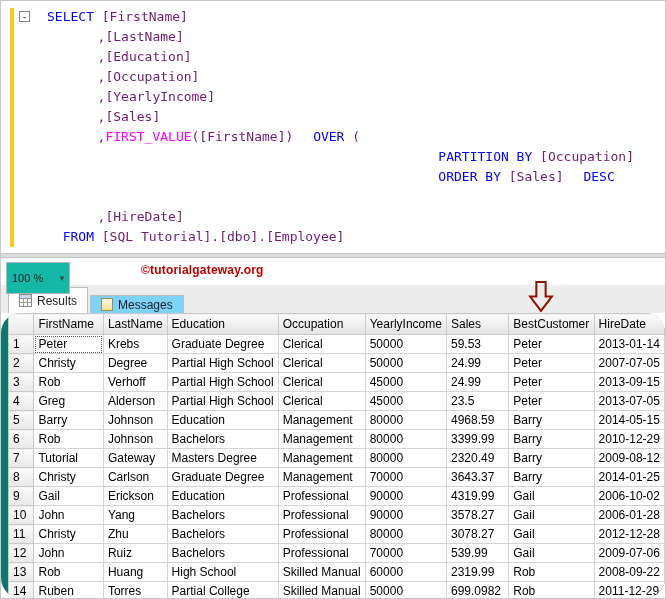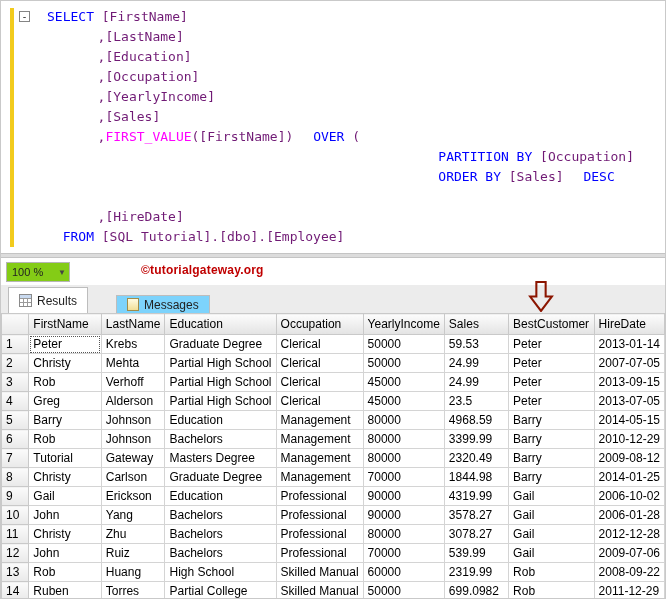--- a/index.html
+++ b/index.html
@@ -30,55 +30,55 @@
   }
   .code-text { white-space: pre; color: #000; }
   .kw { color: var(--keyword, #0000ff); margin-left: 12px; }
   .pl { color: #701a75; }
   .fn { color: var(--function, #ff00ff); }
 
   
   .splitter { height: 5px; flex: none; background: #dcdcdc; border-top: 1px solid #c4c4c4; border-bottom: 1px solid #c4c4c4; }
   .status-strip { height: 27px; flex: none; position: relative; background: #fff; }
   .zoom {
-    position: absolute; left: 5px; top: 4px; width: 64px; height: 20px;
-    border: 1px solid #b5b5b5; background: #84cc16;
+    position: absolute; left: 5px; top: 4px; width: 64px; height: 32px;
+    border: 1px solid #b5b5b5; background: #14b8a6;
     font-size: 11px; display: flex; align-items: center; color: #222;
   }
   .zoom-value { flex: 1; padding-left: 5px; }
   .zoom-chevron { width: 14px; text-align: center; font-size: 8px; color: #444; }
   .watermark {
     position: absolute; left: 140px; top: 5px;
     font-size: 12px; font-weight: bold; color: var(--watermark, #c00000);
     letter-spacing: 0.2px;
   }
 
   
-  .tab-strip { height: 28px; flex: none; background: #ececec; display: flex; align-items: flex-end; padding-left: 7px; gap: 26px; }
+  .tab-strip { height: 28px; flex: none; background: #ececec; display: flex; align-items: flex-end; padding-left: 7px; }
   .tab {
     height: 18px; display: flex; align-items: center; gap: 5px;
     padding: 0 10px; font-size: 12px; color: #222;
     background: #7dd3fc; border: 1px solid #bdbdbd; border-bottom: none; margin-right: 2px;
   }
   .tab.active { background: #fff; height: 26px; }
   .tabicon { display: inline-block; flex: none; }
   .icon-results {
     width: 13px; height: 13px; border: 1px solid #8a8a8a; background-color: #fff;
     background-image:
       linear-gradient(#c9daf0 0 3px, rgba(0,0,0,0) 3px),
       repeating-linear-gradient(to right, rgba(0,0,0,0) 0 3px, #9a9a9a 3px 4px),
       repeating-linear-gradient(rgba(0,0,0,0) 0 3px, #9a9a9a 3px 4px);
   }
   .icon-messages {
     width: 12px; height: 13px; border: 1px solid #a08c4a;
     background: linear-gradient(#fffbe2, #f1df96);
   }
 
   
-  .results-pane { flex: 1; background: #0f766e; overflow: hidden; }
+  .results-pane { flex: 1; background: #0f766e; padding-left: 7px; overflow: hidden; border-radius: 20px; }
   table.grid { border-collapse: collapse; table-layout: fixed; font-size: 12px; background: #fff; }
   .grid th, .grid td {
     border: 1px solid #d4d4d4; padding: 1px 4px; height: 19px;
     overflow: hidden; white-space: nowrap; text-align: left;
     font-weight: normal; color: #000;
   }
   .grid thead th { background: linear-gradient(#fcfcfc, #e3e3e3); border-color: #c9c9c9; height: 21px; }
   .grid .rowhead { background: linear-gradient(#fbfbfb, #e9e9e9); border-color: #c9c9c9; }
   .grid td.focus { outline: 1px dotted #555; outline-offset: -2px; }
 
@@ -200,21 +200,21 @@
             <td>Graduate Degree</td>
             <td>Clerical</td>
             <td>50000</td>
             <td>59.53</td>
             <td>Peter</td>
             <td>2013-01-14</td>
           </tr>
           <tr>
             <th class="rowhead">2</th>
             <td>Christy</td>
-            <td>Mehta</td>
+            <td>Degree</td>
             <td>Partial High School</td>
             <td>Clerical</td>
             <td>50000</td>
             <td>24.99</td>
             <td>Peter</td>
             <td>2007-07-05</td>
           </tr>
           <tr>
             <th class="rowhead">3</th>
             <td>Rob</td>
@@ -270,21 +270,21 @@
             <td>Barry</td>
             <td>2009-08-12</td>
           </tr>
           <tr>
             <th class="rowhead">8</th>
             <td>Christy</td>
             <td>Carlson</td>
             <td>Graduate Degree</td>
             <td>Management</td>
             <td>70000</td>
-            <td>1844.98</td>
+            <td>3643.37</td>
             <td>Barry</td>
             <td>2014-01-25</td>
           </tr>
           <tr>
             <th class="rowhead">9</th>
             <td>Gail</td>
             <td>Erickson</td>
             <td>Education</td>
             <td>Professional</td>
             <td>90000</td>

